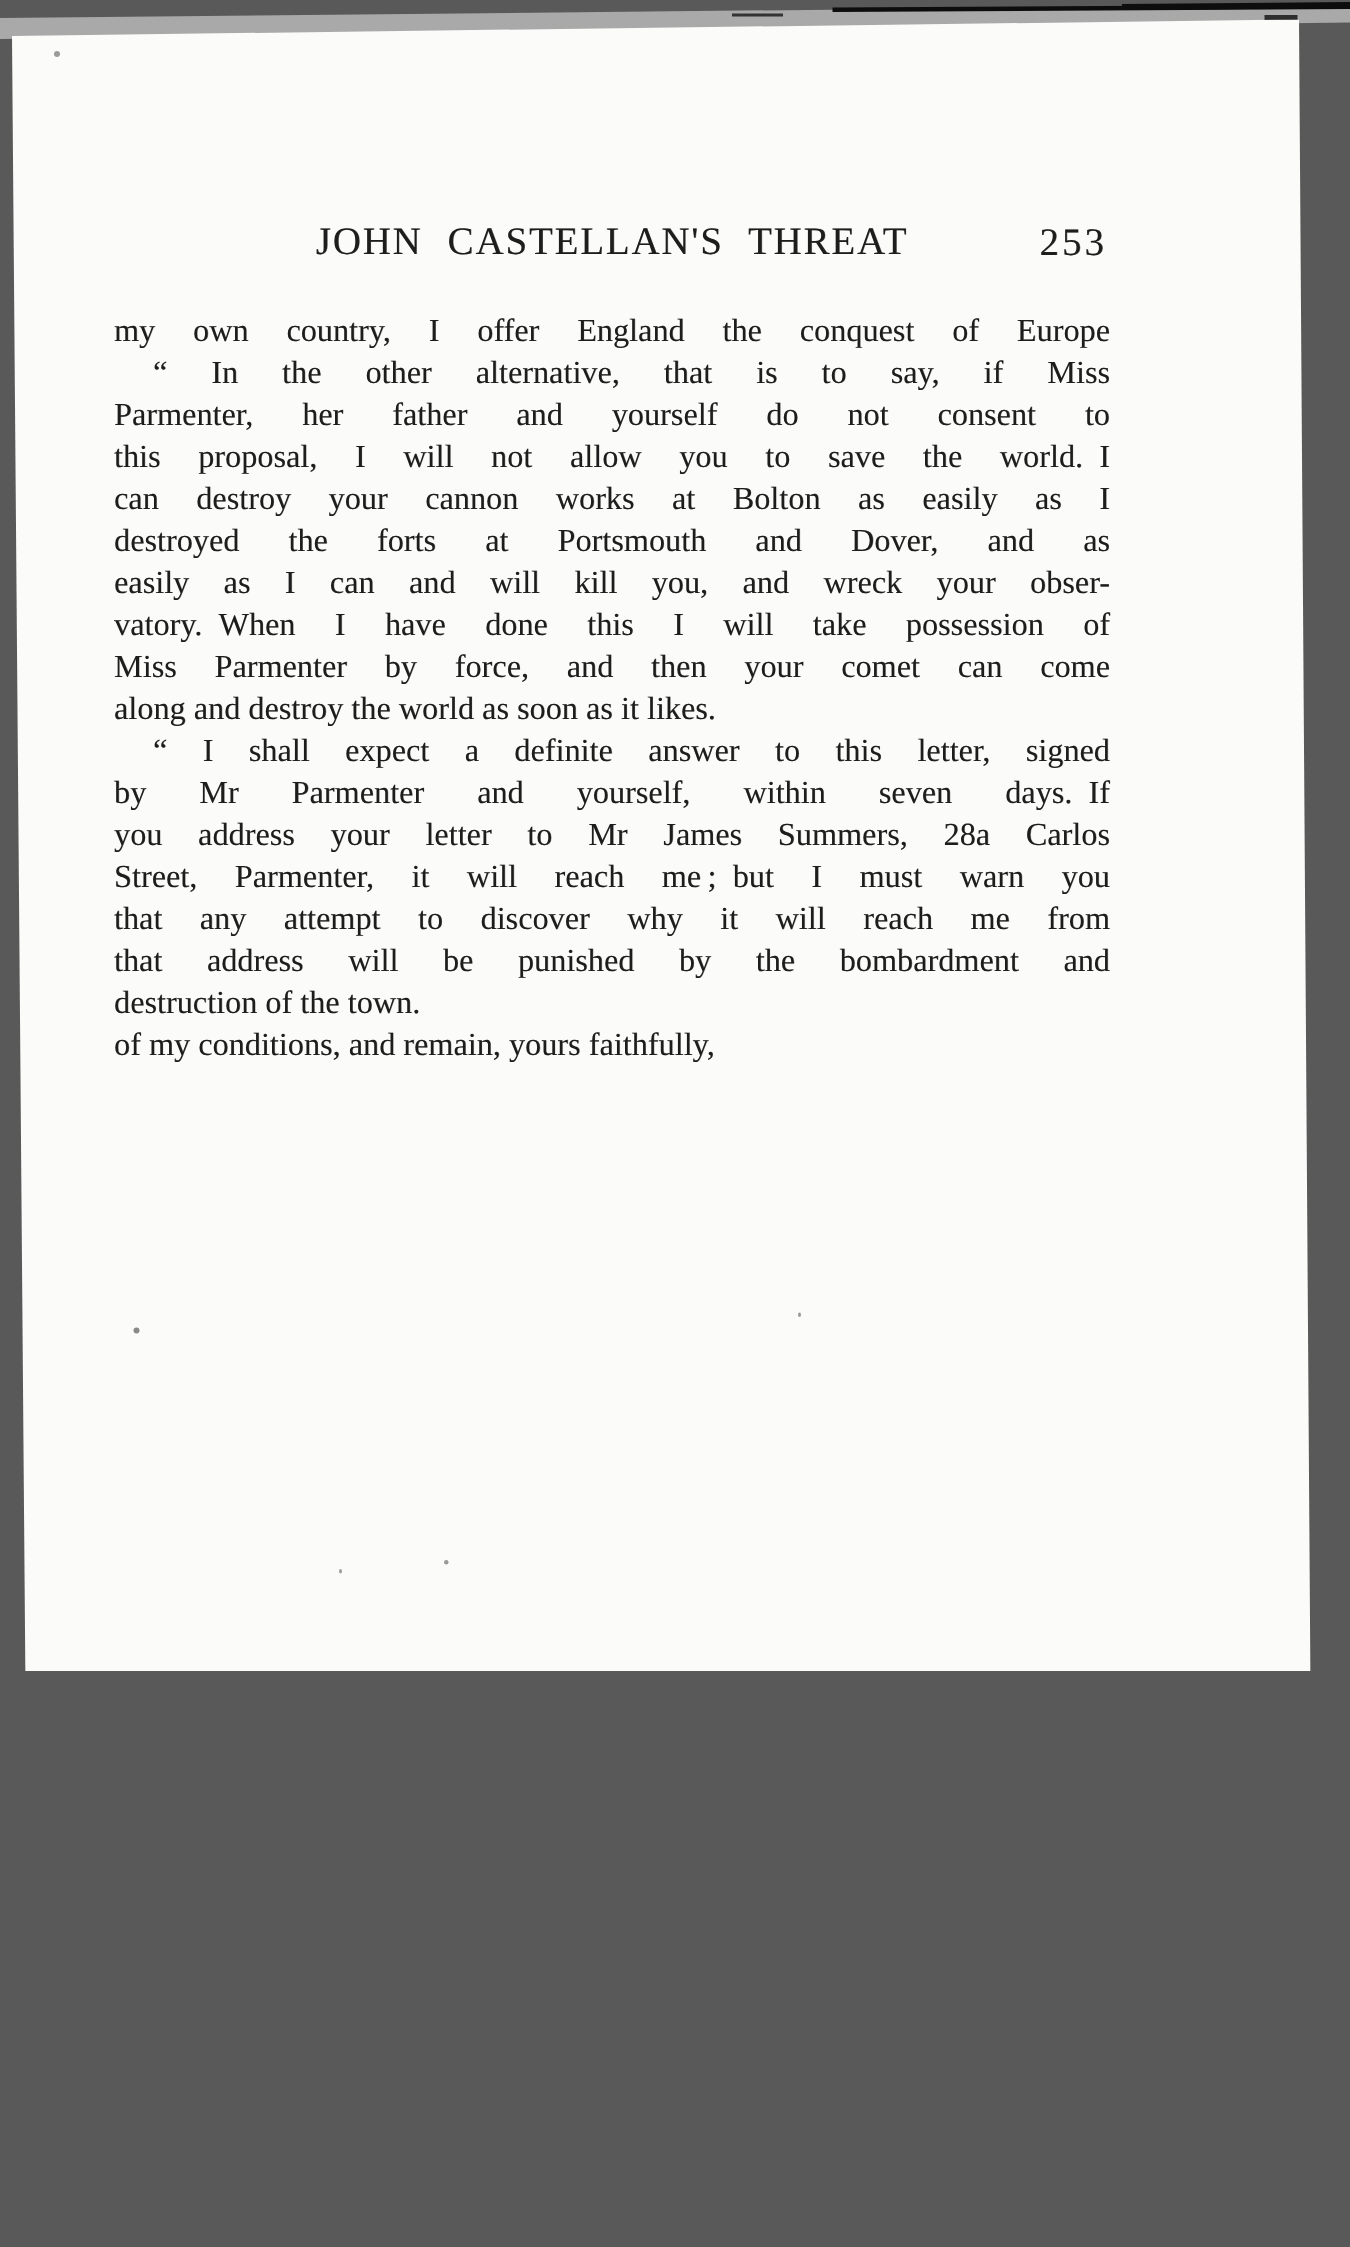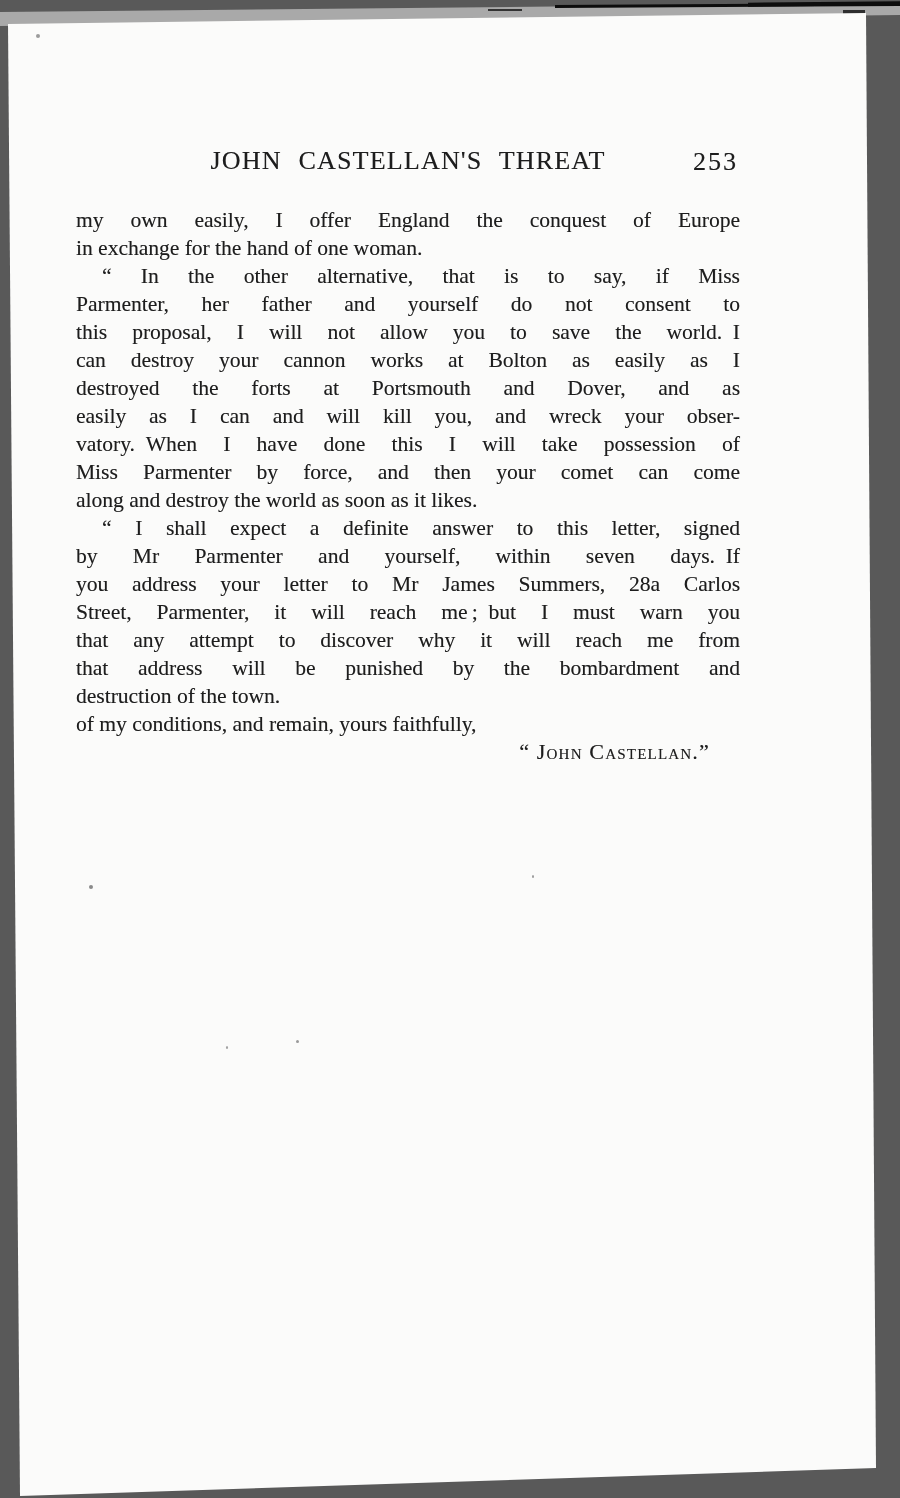--- a/index.html
+++ b/index.html
@@ -18,21 +18,21 @@
     z-index: 1;
   }
   
   .mark { position: absolute; background: #0d0d0d; z-index: 2; }
   .mark-1 { left: 555px; top: 4px; width: 345px; height: 3px; transform: rotate(-0.35deg); }
   .mark-2 { left: 748px; top: 2px; width: 152px; height: 4px; transform: rotate(-0.5deg); }
   .mark-3 { left: 488px; top: 9px; width: 34px; height: 2px; background:#333; }
   .mark-4 { left: 843px; top: 10px; width: 22px; height: 4px; background:#2e2e2e; }
   
   .paper {
-    position: absolute; left: 0; top: 0; width: 900px; height: 1498px;
+    position: absolute; left: 0; top: 0; width: 900px; height: 1114px;
     background: #fbfbfa;
     clip-path: polygon(8px 24px, 866px 13px, 876px 1468px, 20px 1496px);
     z-index: 3;
   }
   .content {
     position: absolute; left: 76px; top: 0; width: 664px;
     color: #1d1d1d;
   }
   .header-row {
     position: relative;
@@ -88,22 +88,21 @@
 
 <div class="paper">
   <div class="content">
     <div class="header-row">
       <div class="title">JOHN CASTELLAN'S THREAT</div>
       <div class="pagenum">253</div>
     </div>
     <div class="body-text">
 
     <div class="para">
-          <div class="line just">my own easily, I offer England the conquest of Europe</div>
-          <div class="line">in exchange for the hand of one woman.</div>
+          <div class="line just">my own country, I offer England the conquest of Europe</div>
         </div>
         <div class="para">
           <div class="line just ind">“ In the other alternative, that is to say, if Miss</div>
           <div class="line just">Parmenter, her father and yourself do not consent to</div>
           <div class="line just">this proposal, I will not allow you to save the world. I</div>
           <div class="line just">can destroy your cannon works at Bolton as easily as I</div>
           <div class="line just">destroyed the forts at Portsmouth and Dover, and as</div>
           <div class="line just">easily as I can and will kill you, and wreck your obser-</div>
           <div class="line just">vatory. When I have done this I will take possession of</div>
           <div class="line just">Miss Parmenter by force, and then your comet can come</div>
@@ -114,21 +113,20 @@
           <div class="line just">by Mr Parmenter and yourself, within seven days. If</div>
           <div class="line just">you address your letter to Mr James Summers, 28a Carlos</div>
           <div class="line just">Street, Parmenter, it will reach me ; but I must warn you</div>
           <div class="line just">that any attempt to discover why it will reach me from</div>
           <div class="line just">that address will be punished by the bombardment and</div>
           <div class="line">destruction of the town.</div>
         </div>
         <div class="para">
           <div class="line">of my conditions, and remain, yours faithfully,</div>
         </div>
-        <div class="signature">“ John Castellan.”</div>
       </div>
   </div>
   <div class="speck speck-1"></div>
   <div class="speck speck-2"></div>
   <div class="speck speck-3"></div>
   <div class="speck speck-4"></div>
   <div class="speck speck-5"></div>
 </div>
 
 </body></html>

